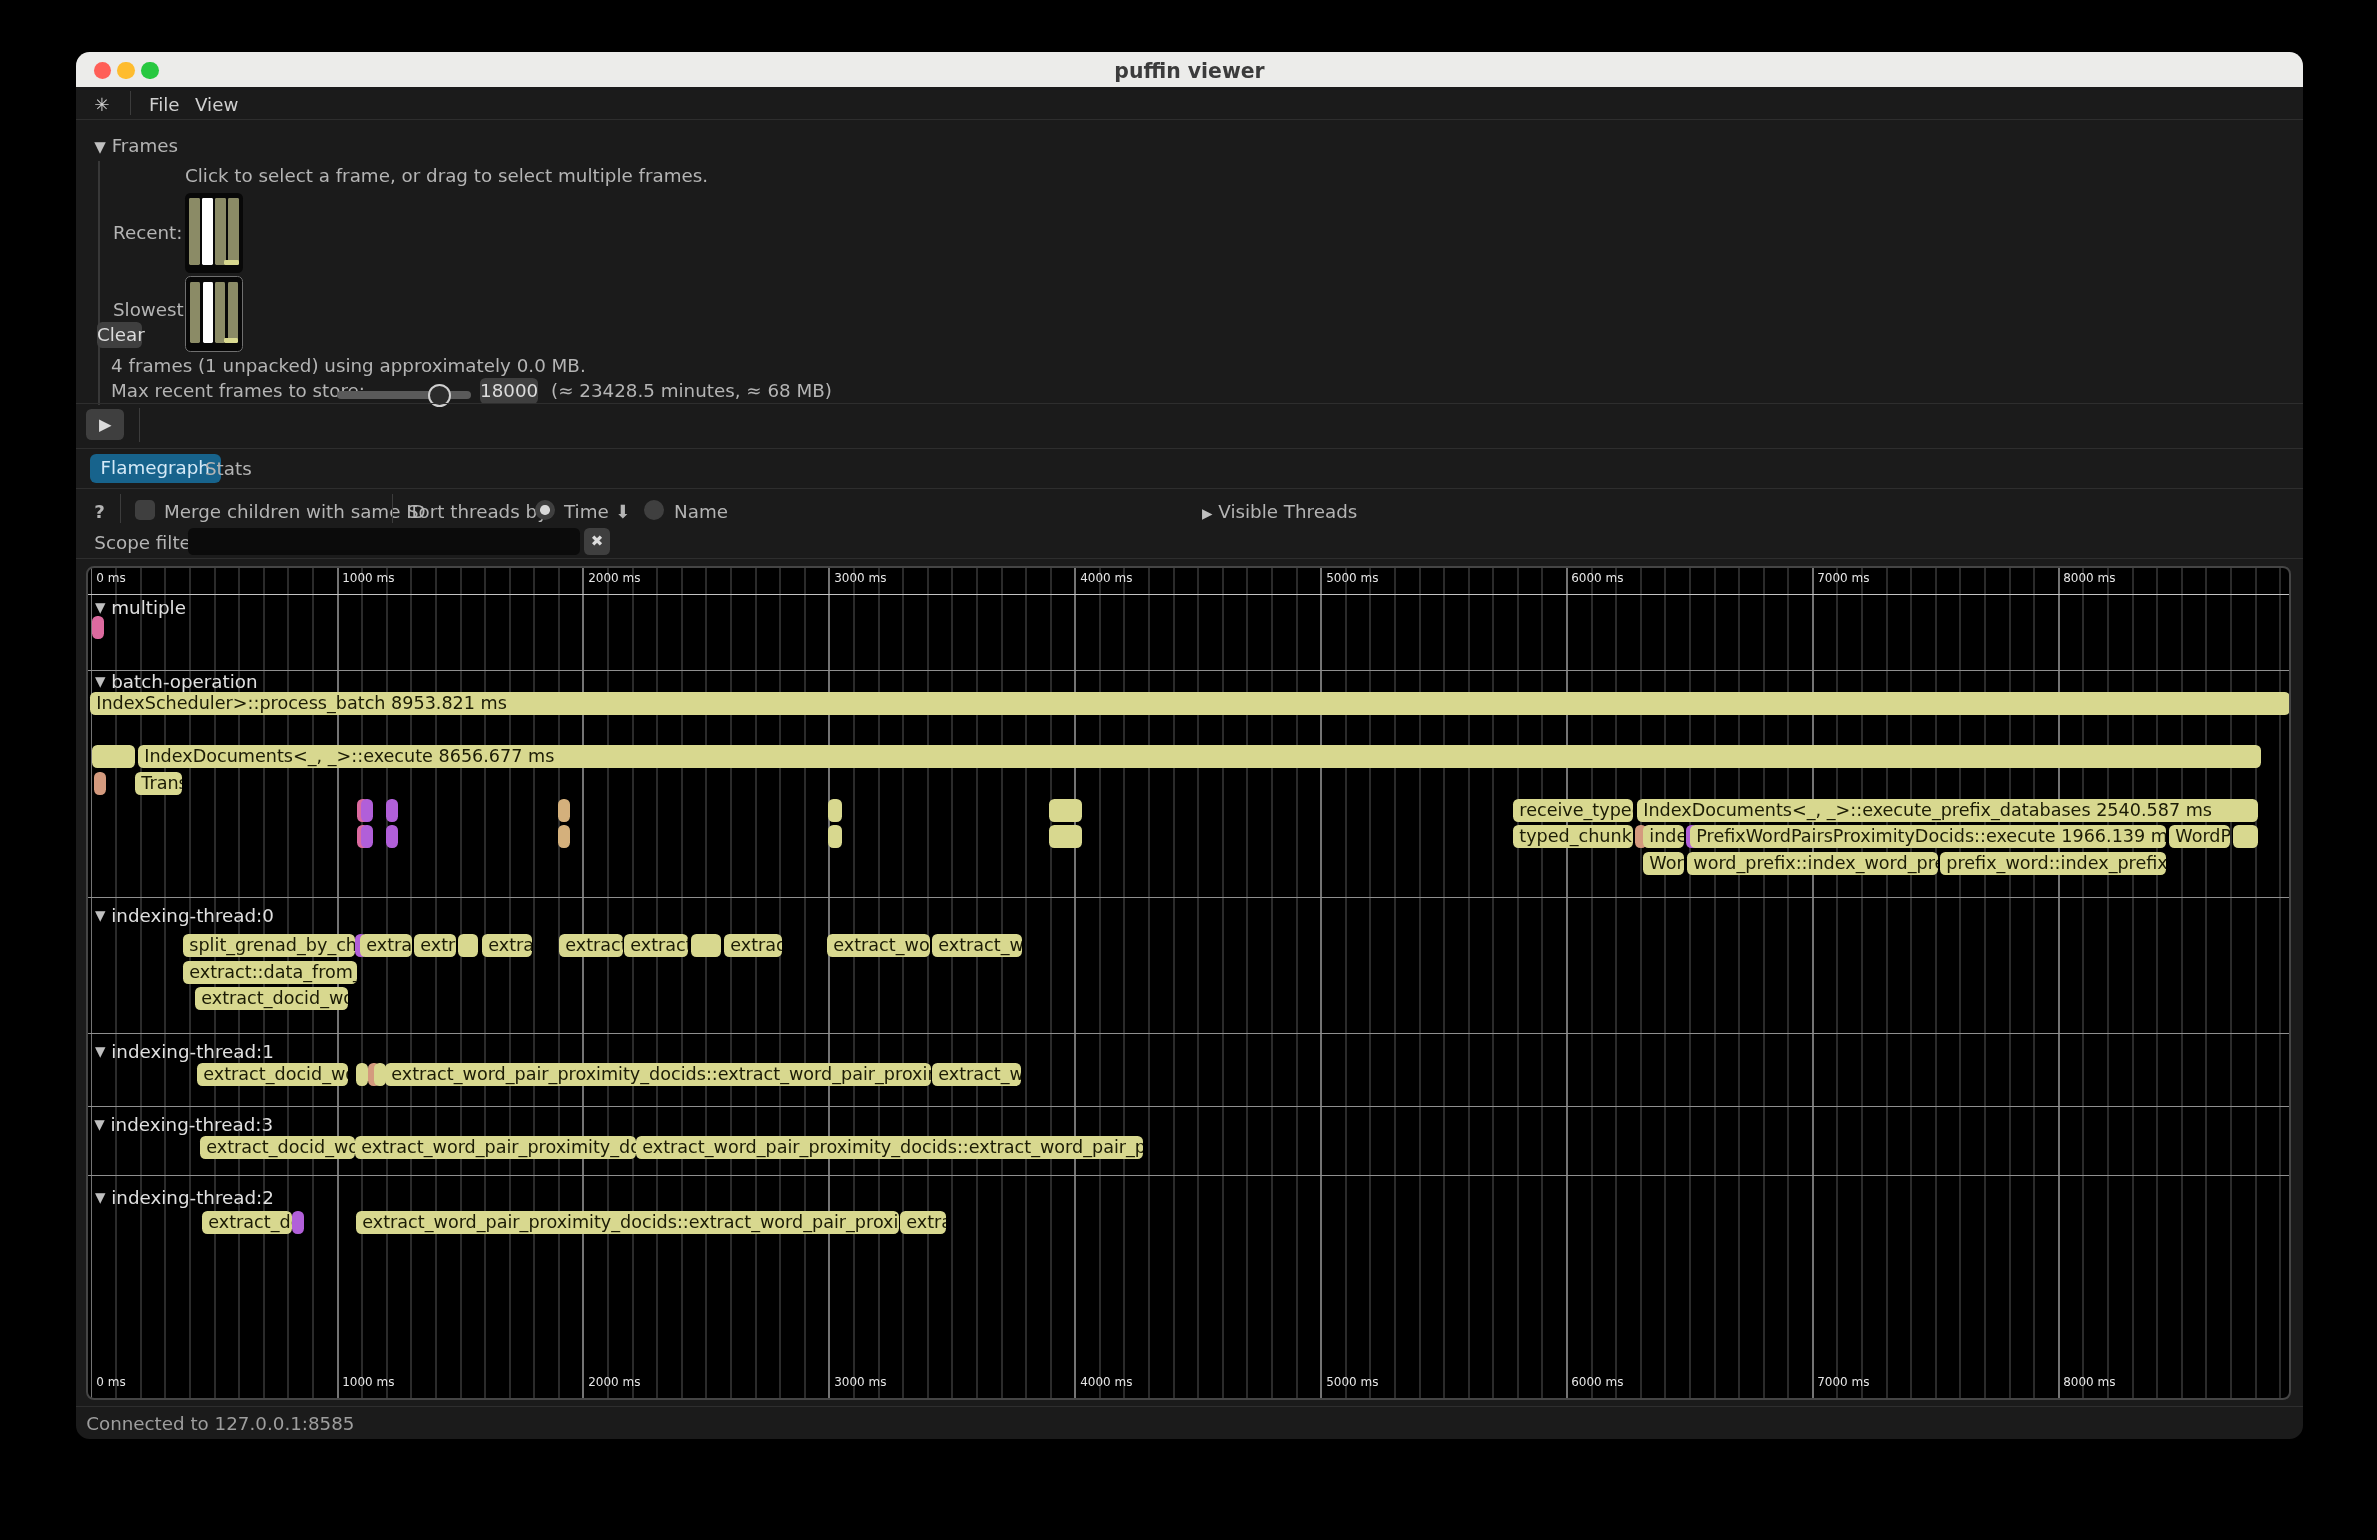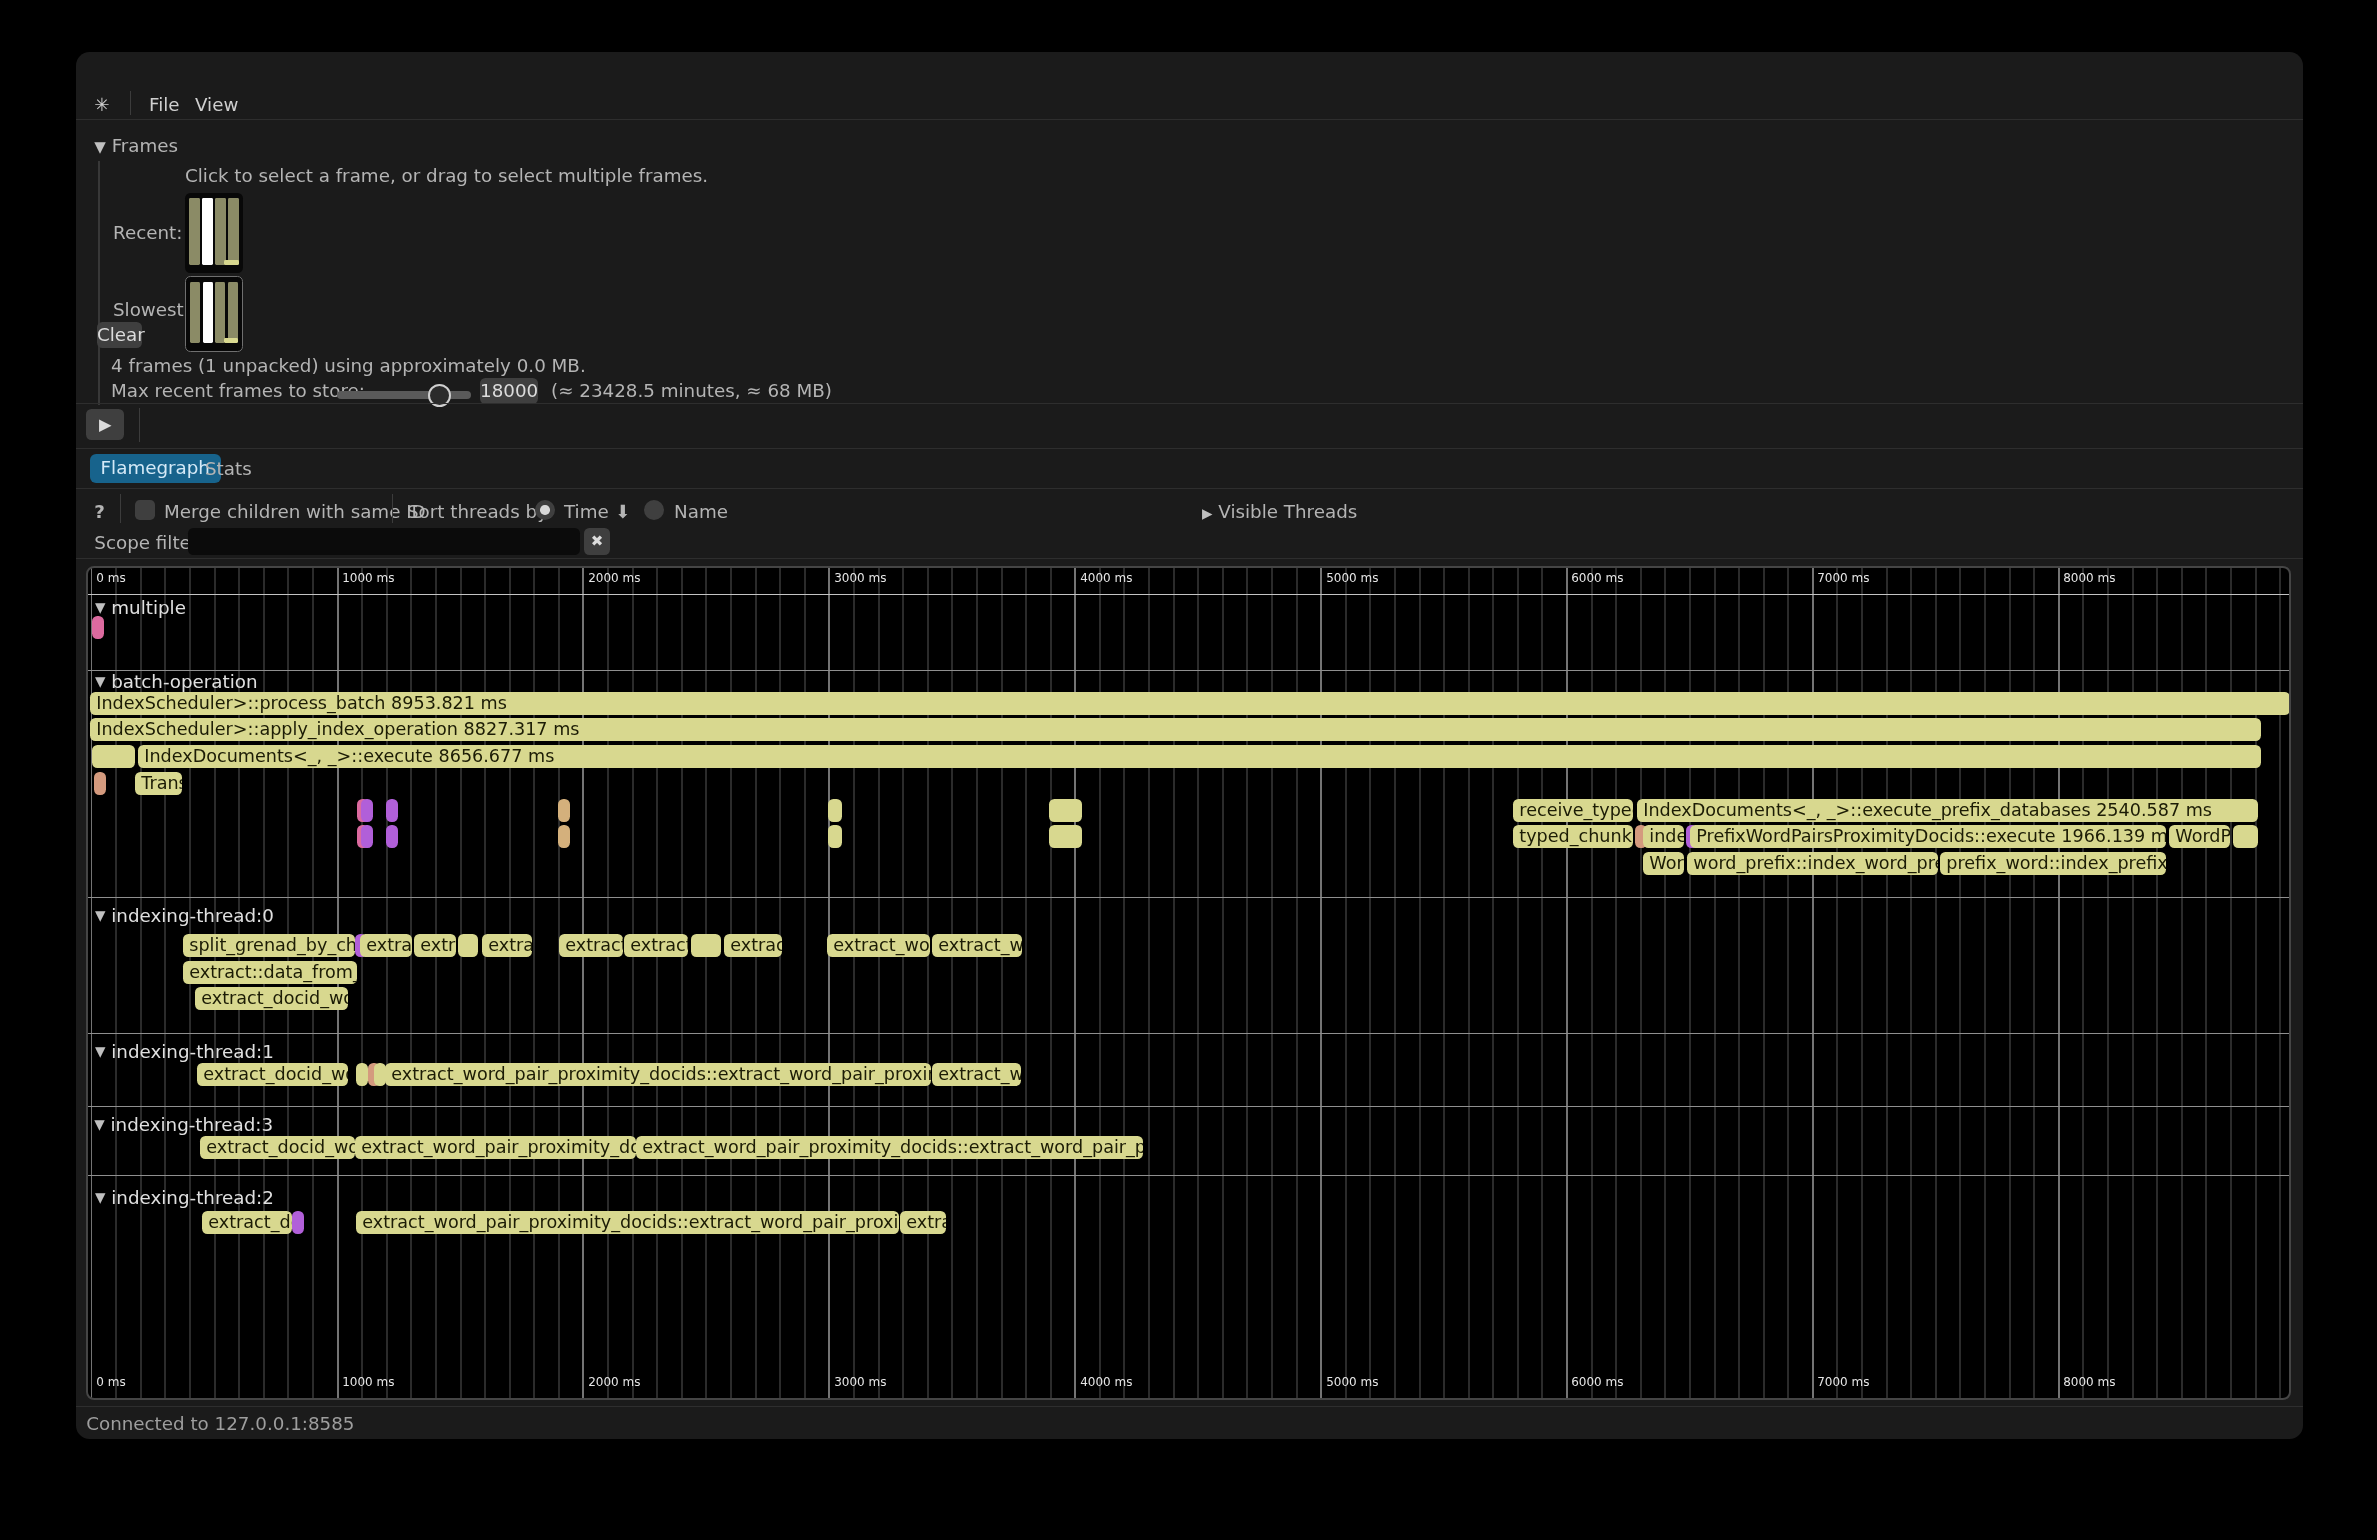--- a/index.html
+++ b/index.html
@@ -56,20 +56,26 @@
 
   #statusbar { left: 0; top: 1354px; width: 100%; height: 33px; border-top: 1.4px solid #2e2e2e; }
   #status-text { left: 10.2px; top: 1361px; font-size: 18.3px; color: #9e9e9e; }
 </style>
 </head>
 <body>
 
 <div id="stage">
   <div id="window">
 
+    <div class="abs" id="titlebar">
+      <div class="abs tl" id="tl-red"></div>
+      <div class="abs tl" id="tl-yellow"></div>
+      <div class="abs tl" id="tl-green"></div>
+      <div class="abs" id="title">puffin viewer</div>
+    </div>
 
     <div class="abs" id="menubar"></div>
     <div class="abs menu-text" style="left:18.3px;">✳</div>
     <div class="abs vline" style="left:54px; top:39px; height:24.4px;"></div>
     <div class="abs menu-text" style="left:73px;">File</div>
     <div class="abs menu-text" style="left:119px;">View</div>
 
     <div class="abs txt lit" style="left:18.3px; top:83px;"><span class="tri">▼</span>&nbsp;<span>Frames</span></div>
     <div class="abs" id="frames-indent"></div>
     <div class="abs txt" style="left:109px; top:113px;">Click to select a frame, or drag to select multiple frames.</div>
@@ -244,21 +250,20 @@
         <div class="secline" style="position: absolute; top: 26px; background: rgb(196, 196, 196);"></div>
         <div class="secline" style="position: absolute; top: 102px;"></div>
         <div class="secline" style="position: absolute; top: 329px;"></div>
         <div class="secline" style="position: absolute; top: 465px;"></div>
         <div class="secline" style="position: absolute; top: 538px;"></div>
         <div class="secline" style="position: absolute; top: 607px;"></div>
         <div class="sec-header" style="position: absolute; left: 6.8px; top: 28.5px;"><span class="tri">▼</span>&nbsp;<span>multiple</span></div>
         <div class="fgbar" style="position: absolute; left: 3.4px; top: 48px; width: 3.4px; background: rgb(220, 106, 159);"></div>
         <div class="sec-header" style="position: absolute; left: 6.8px; top: 103px;"><span class="tri">▼</span>&nbsp;<span>batch-operation</span></div>
         <div class="fgbar" style="position: absolute; left: 2px; top: 124px; width: 2200px;">IndexScheduler&gt;::process_batch 8953.821 ms</div>
-        <div class="fgbar" style="position: absolute; left: 2px; top: 150px; width: 2171px;">IndexScheduler&gt;::apply_index_operation 8827.317 ms</div>
         <div class="fgbar" style="position: absolute; left: 4.1px; top: 177px; width: 43px;"></div>
         <div class="fgbar" style="position: absolute; left: 50px; top: 177px; width: 2123px;">IndexDocuments&lt;_, _&gt;::execute 8656.677 ms</div>
         <div class="fgbar" style="position: absolute; left: 5.4px; top: 204px; width: 5.4px; background: rgb(212, 154, 126);"></div>
         <div class="fgbar" style="position: absolute; left: 47px; top: 204px; width: 47px;">Trans</div>
         <div class="fgbar" style="position: absolute; left: 269px; top: 231px; width: 3.4px; background: rgb(220, 106, 159);"></div>
         <div class="fgbar" style="position: absolute; left: 273px; top: 231px; width: 3.4px; background: rgb(177, 95, 217);"></div>
         <div class="fgbar" style="position: absolute; left: 298px; top: 231px; width: 3.4px; background: rgb(177, 95, 217);"></div>
         <div class="fgbar" style="position: absolute; left: 470px; top: 231px; width: 9.5px; background: rgb(212, 176, 124);"></div>
         <div class="fgbar" style="position: absolute; left: 740px; top: 231px; width: 14.2px;"></div>
         <div class="fgbar" style="position: absolute; left: 961px; top: 231px; width: 33px;"></div>

